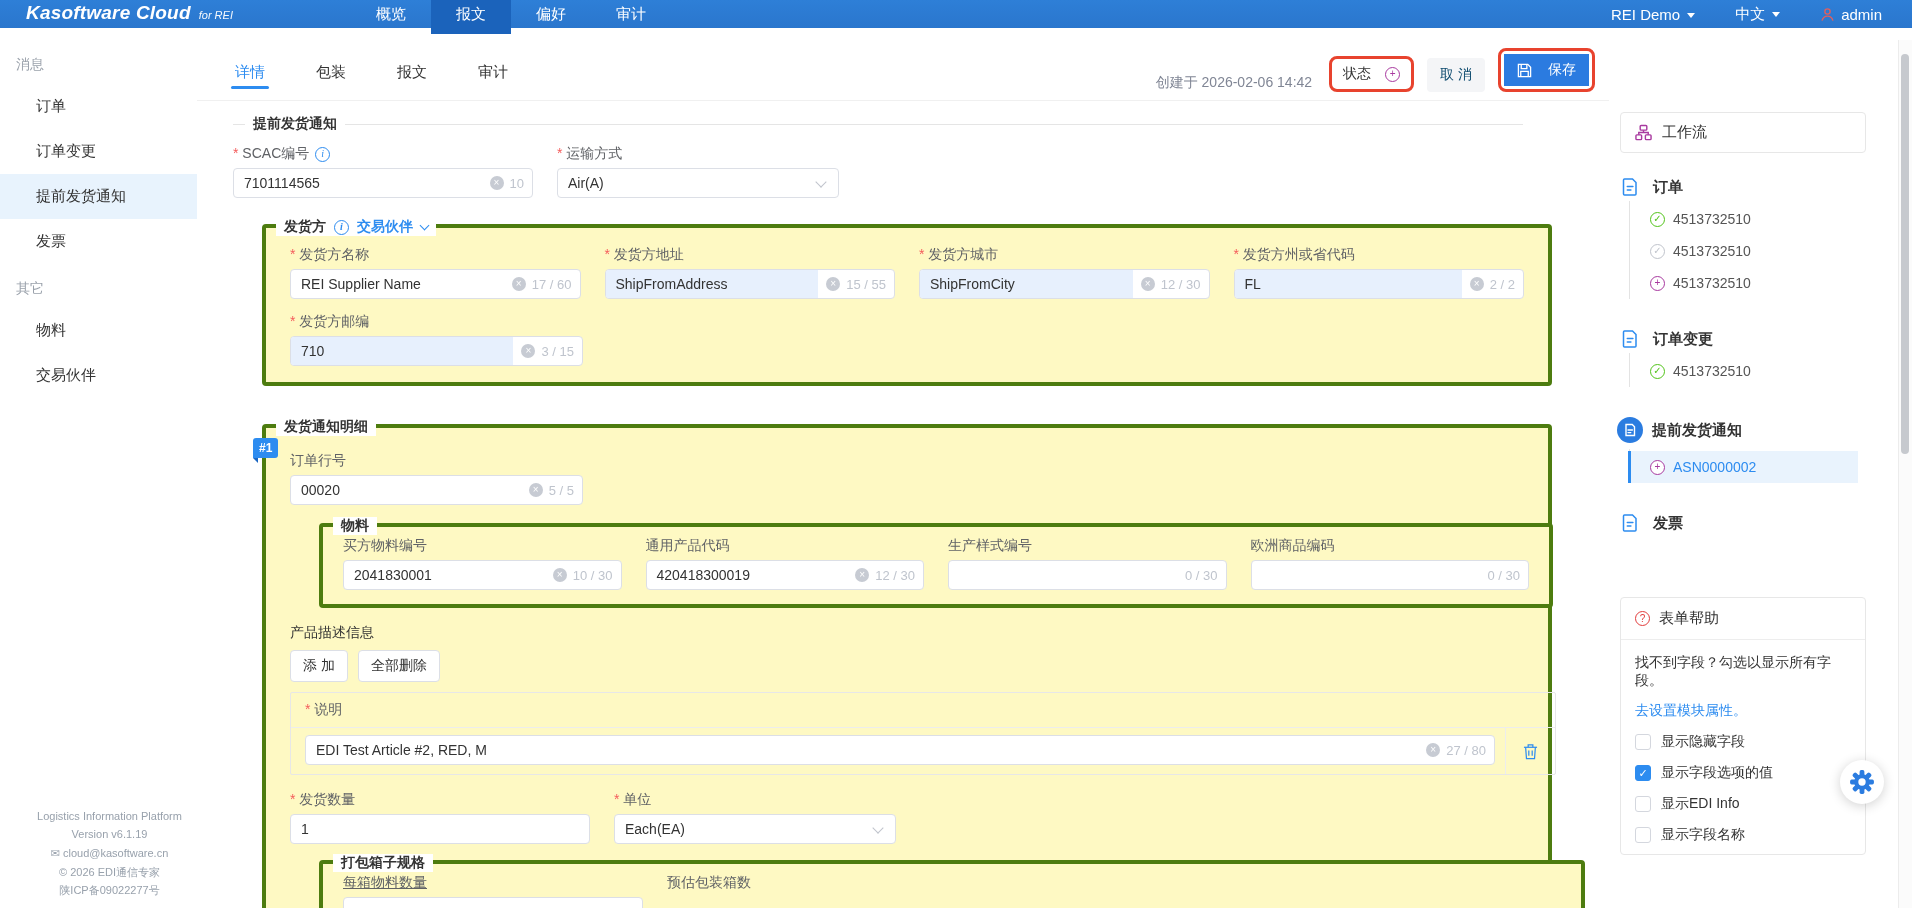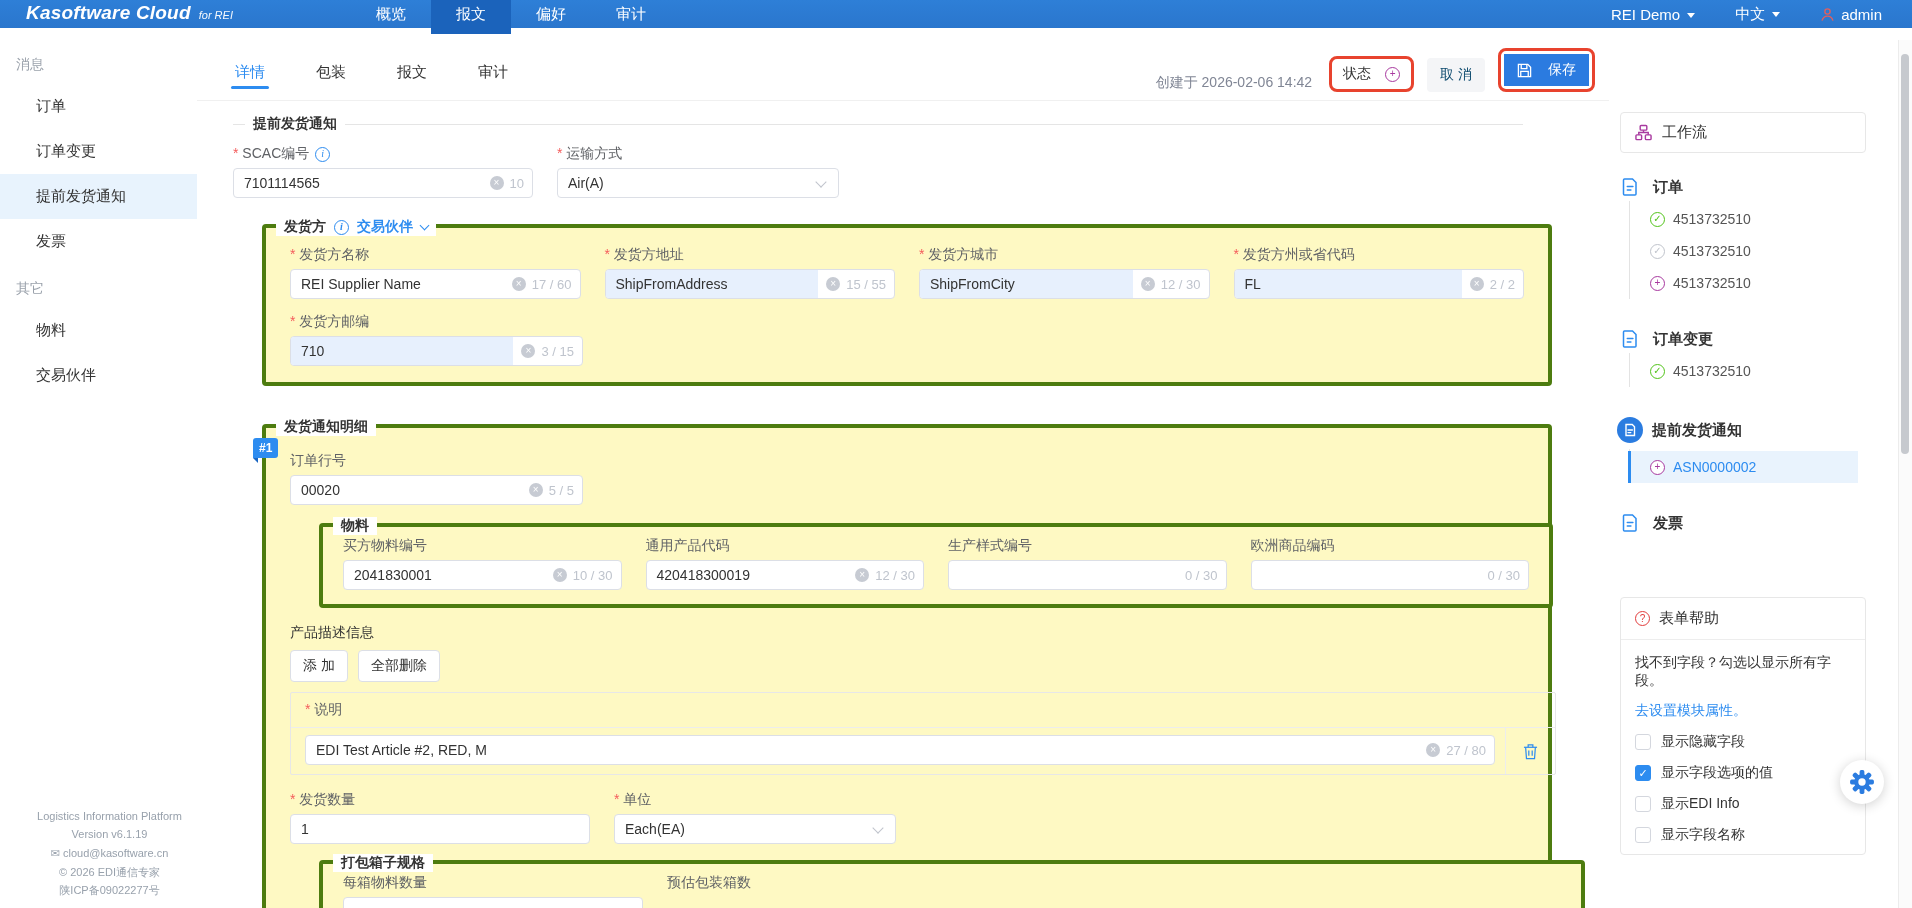--- a/index.html
+++ b/index.html
@@ -425,21 +425,21 @@
               <span class="val">Each(EA)</span>
               <span class="darrow"></span>
             </div>
           </div>
         </div>
 
         <div class="fbox box-packing">
           <div class="legend">打包箱子规格</div>
           <div class="row">
             <div class="field w300">
-              <span class="flabel" style="margin-top:8px;">
+              <span class="flabel" style="margin-top:8px;text-decoration:underline;">
                   <span>每箱物料数量</span>
                 </span>
               <div class="iw">
                 <span class="val"></span>
               </div>
             </div>
             <div class="field w300">
               <span class="flabel" style="margin-top:8px;">
                   <span>预估包装箱数</span>
                 </span>

